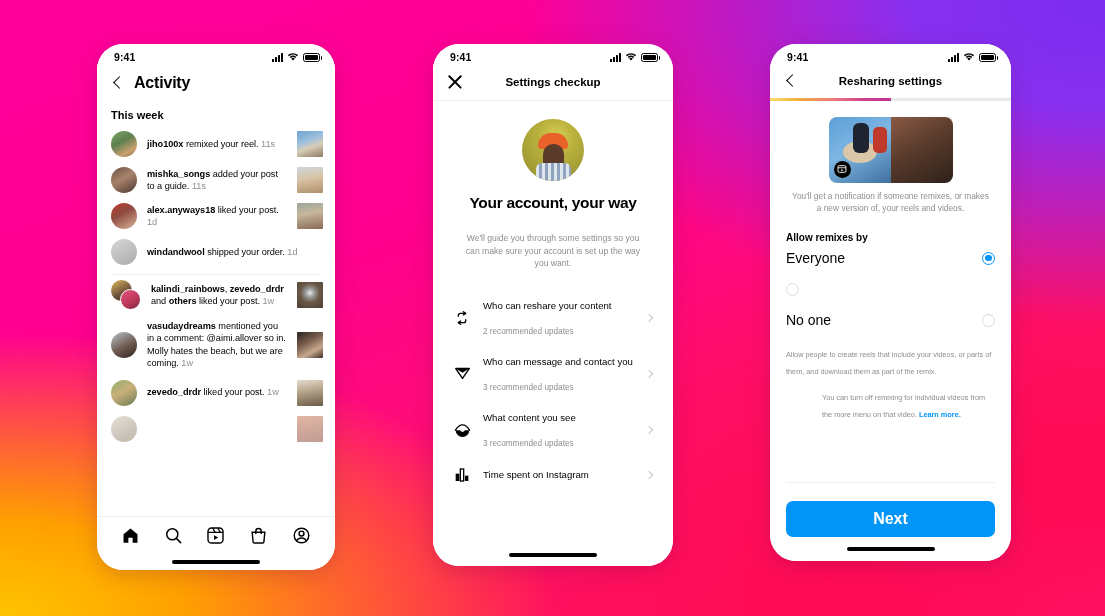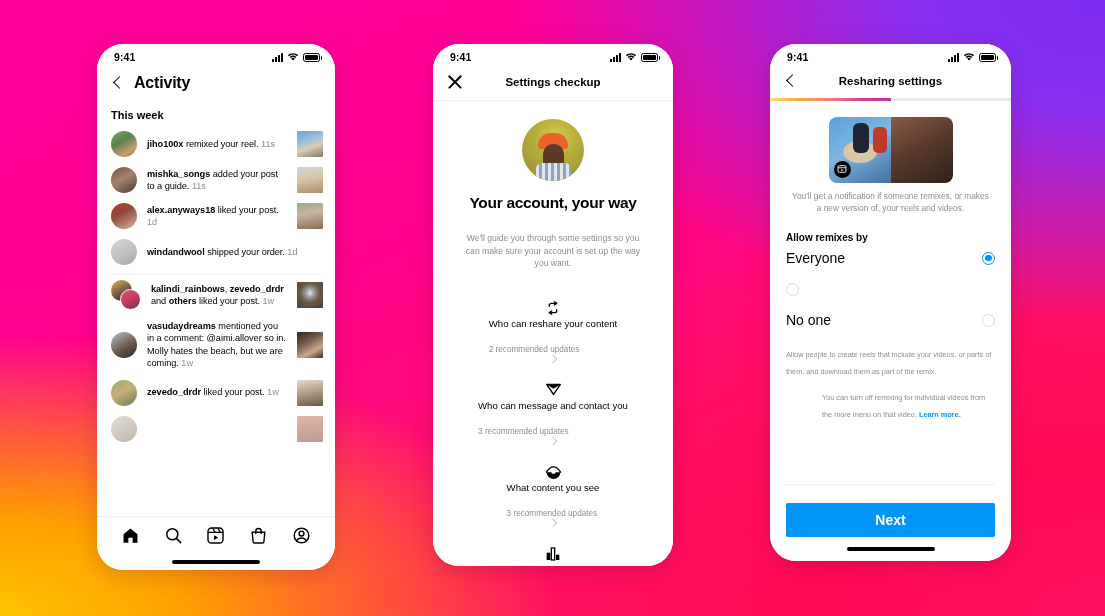--- a/index.html
+++ b/index.html
@@ -105,21 +105,21 @@
   .home-ind span { width: 88px; height: 3.2px; background:#000; border-radius: 2px; }
 
   
   .p2-body { flex:1; padding: 0 20px; display:flex; flex-direction:column; }
   .hero-av {
     width: 62px; height: 62px; border-radius:50%; margin: 18px auto 0 auto; overflow:hidden; position:relative;
   }
   .p2-title { text-align:center; font-size: 15.5px; font-weight:bold; color:#000; margin-top: 13px; letter-spacing:-.3px;}
   .p2-sub { text-align:center; font-size: 8.6px; line-height: 12.6px; color:#8e8e8e; margin-top: 20px; padding: 0 8px;}
   .set-list { margin-top: 20px; }
-  .set-row { display:flex; align-items:center; padding: 9px 0; cursor:pointer;flex-direction:column; }
+  .set-row { display:flex; align-items:center; gap: 12px; padding: 9px 0; cursor:pointer; }
   .set-ic { width: 18px; flex: 0 0 18px; display:flex; align-items:center; justify-content:center; }
   .set-texts { flex:1; }
   .set-t { font-size: 9.6px; color:#000; line-height: 13px; }
   .set-s { font-size: 8.2px; color:#8e8e8e; line-height: 11px; margin-top:14px; }
   .chev-r { width: 8px; height: 8px; position:relative; flex:0 0 8px; }
   .chev-r::before {
     content:""; position:absolute; left:1px; top:1px; width:5px; height:5px;
     border-right:1.3px solid #c7c7c7; border-top:1.3px solid #c7c7c7; transform: rotate(45deg);
   }
 
@@ -146,22 +146,22 @@
   .radio.on::after {
     content:""; position:absolute; left:2.4px; top:2.4px; width:6.2px; height:6.2px;
     background:#0095F6; border-radius:50%;
   }
   .fine { font-size: 7.3px; line-height: 17px; color:#8e8e8e; margin-top: 10px; }
   .fine + .fine { margin-top: 9px; margin-left: 36px; }
   .fine a { color:#0095F6; text-decoration:none; font-weight:bold; }
   .p3-footer { margin-top:auto; padding: 8px 0 0 0; border-top: 1px solid #efefef; }
   .next-btn {
     display:block; width:100%; background:#0095F6; color:#fff;
-    border:none; border-radius: 2px; padding: 9px 0;
-    font-size: 14px; font-weight: bold; cursor:pointer; font-family:inherit;
+    border:none; border-radius: 7px; padding: 9px 0;
+    font-size: 16px; font-weight: bold; cursor:pointer; font-family:inherit;
     margin-top: 10px;
   }
 </style>
 </head>
 <body>
 
 <div class="phone" id="phone1" style="left:97px; top:44px; width:238px; height:526px;">
   <div class="screen">
     <div class="statusbar">
       <span class="st-time">9:41</span>

